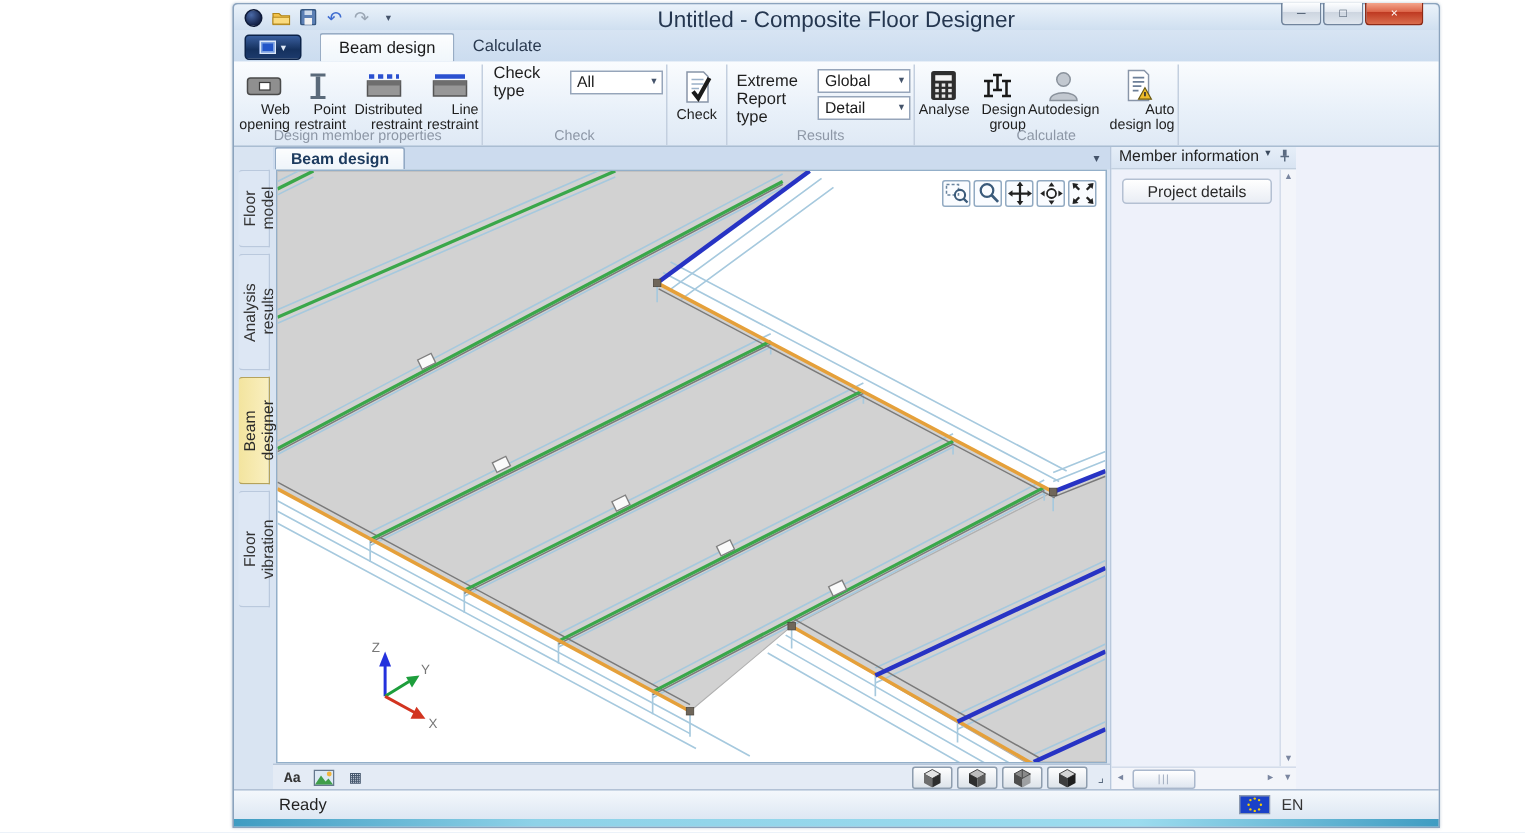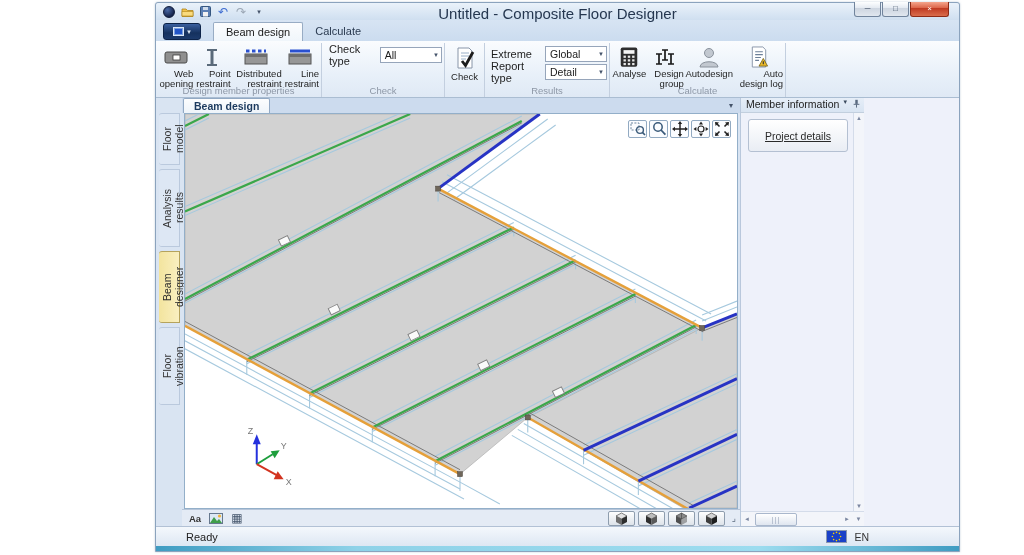--- a/index.html
+++ b/index.html
@@ -78,40 +78,40 @@
   .docbar .menu-g { position:absolute; right:7px; top:3px; font-size:8px; color:#44536a; }
   .vpwrap { flex:1; margin:0 2px; border:1px solid #93afc9; background:#ffffff; position:relative;
     min-height:0; }
   .vpwrap svg.scene { width:100%; height:100%; display:block; }
   .vptools { position:absolute; top:6px; right:6px; display:flex; gap:2px; }
   .vptool { width:19px; height:18px; background:rgba(250,252,255,.92); border:1px solid #92aac2;
     border-radius:2px; display:flex; align-items:center; justify-content:center; }
   .vpbottom { height:17px; flex:none; background:#e4ebf5; border-top:1px solid #b6c5d9;
     display:flex; align-items:center; padding:0 4px; }
   .vpb-ic { width:18px; height:14px; display:flex; align-items:center; justify-content:center;
-    font-size:10px; color:#3a4a5e; margin-right:3px; }
+    font-size:10px; color:#3a4a5e; margin-right:3px;font-family:Liberation Mono, monospace; }
   .vpb-ic.aa { font-size:9.5px; font-weight:bold; color:#333; }
   .grid-g { font-size:12px; color:#45566c; }
   .cubes { margin-left:auto; display:flex; gap:3px; align-items:center; }
   .cubebtn { width:27px; height:15px; background:linear-gradient(#fefefe,#dde3ea); border:1px solid #8e9dae;
     border-radius:2px; display:flex; align-items:center; justify-content:center; }
   .resize-g { font-size:9px; color:#5a6a7e; margin-left:4px; }
 
   
   .panel { width:124px; flex:none; display:flex; flex-direction:column; border-left:1px solid #b9c8dc; }
   .phead { height:15px; flex:none; background:linear-gradient(#e6eef8,#d8e4f2);
     display:flex; align-items:flex-start; font-size:10.5px; color:#222; padding:0 3px 0 5px;
     border-bottom:1px solid #c2cfde; }
   .phead .sp { flex:1; }
   .phead .pcaret { font-size:7px; color:#3a4a5e; margin-right:5px; }
   .pbody { flex:1; display:flex; min-height:0; }
   .pcontent { flex:1; background:#eef1fa; padding:6px 4px 0 7px; }
-  .pd-btn { width:100px; height:33px; background:linear-gradient(#ffffff,#e9edf4); border:1px solid #b4c0d2;
+  .pd-btn { width:100px; height:17px; background:linear-gradient(#ffffff,#e9edf4); border:1px solid #b4c0d2;
     border-radius:3px; font-size:10.5px; color:#2a2a2a; display:flex; align-items:center;
-    justify-content:center;text-decoration:underline; }
+    justify-content:center; }
   .vscroll { width:11px; flex:none; background:#f3f5fa; border-left:1px solid #d4dcea;
     display:flex; flex-direction:column; align-items:center; justify-content:space-between;
     padding:2px 0; font-size:6px; color:#7a86a0; }
   .pfoot { height:15px; flex:none; display:flex; background:#f3f5fa; border-top:1px solid #d4dcea;
     align-items:center; font-size:6px; color:#7a86a0; }
   .hs-arr { width: 12px; text-align:center; }
   .hs-track { flex:1; height:13px; position:relative; }
   .hs-thumb { position:absolute; left:2px; top:0; width:42px; height:13px;
     background:linear-gradient(#ffffff,#dfe6f0); border:1px solid #a9b7cc; border-radius:2px;
     display:flex; align-items:center; justify-content:center; color:#9aa6ba; font-size:7px; letter-spacing:1px; }

